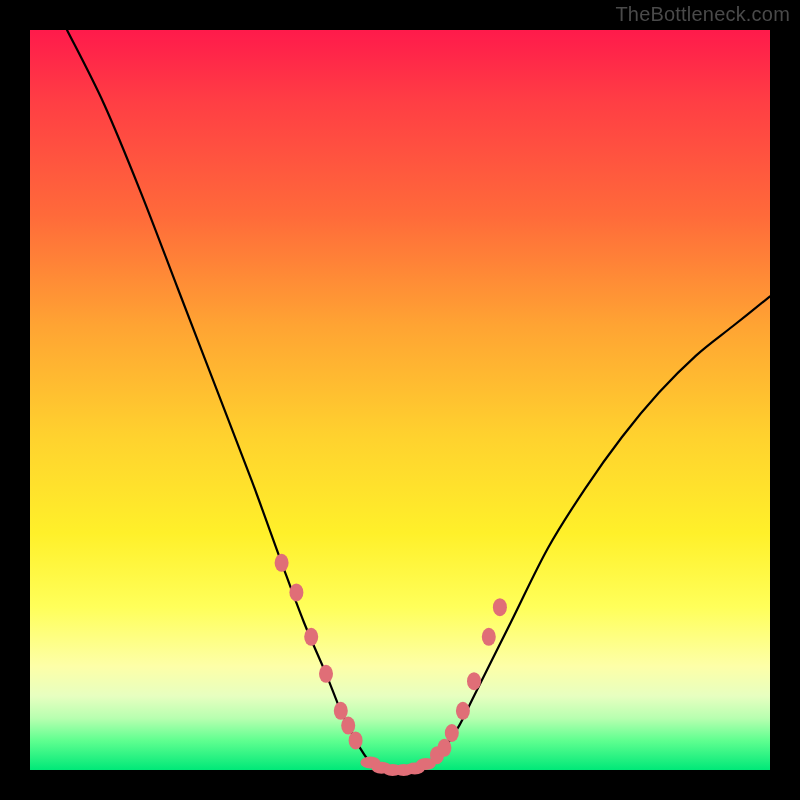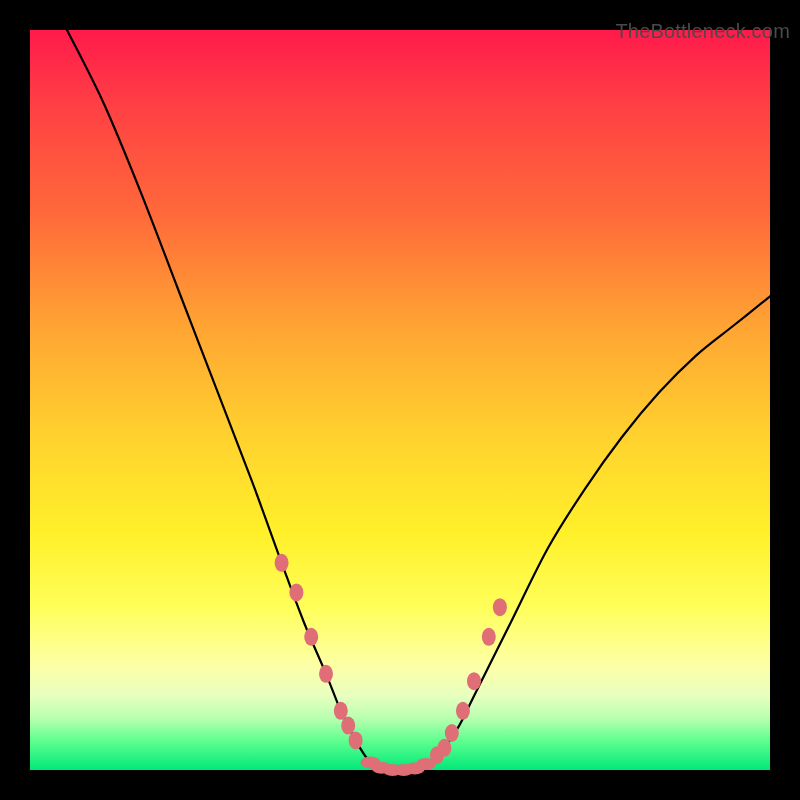--- a/index.html
+++ b/index.html
@@ -33,21 +33,21 @@
       #ffff5a 78%,
       #fdffa8 86%,
       #e7ffc0 90%,
       #b8ffb0 93%,
       #60ff90 96%,
       #00e878 100%
     );
   }
   .watermark {
     position: absolute;
-    top: 20px;
+    top: 3px;
     right: 10px;
     font-size: 20px;
     font-weight: 500;
     color: #4a4a4a;
     letter-spacing: 0.2px;
     user-select: none;
   }
   svg.curve {
     position: absolute;
     left: 0;

